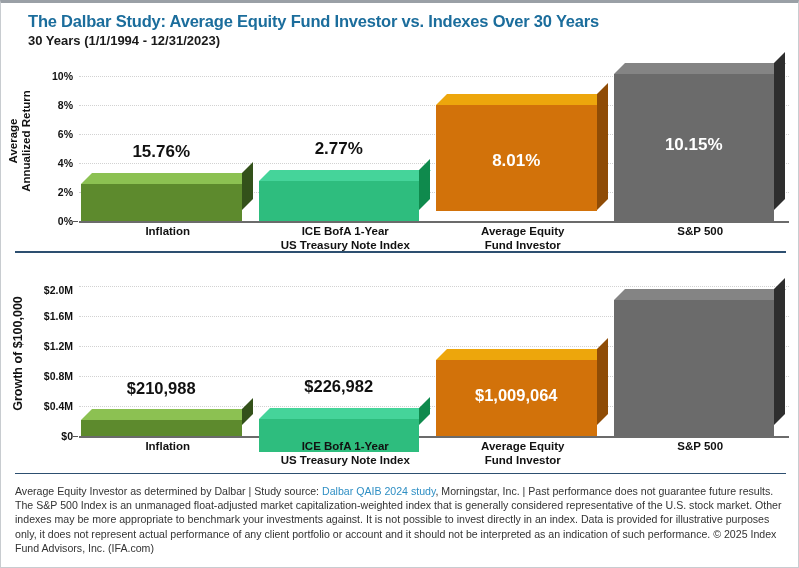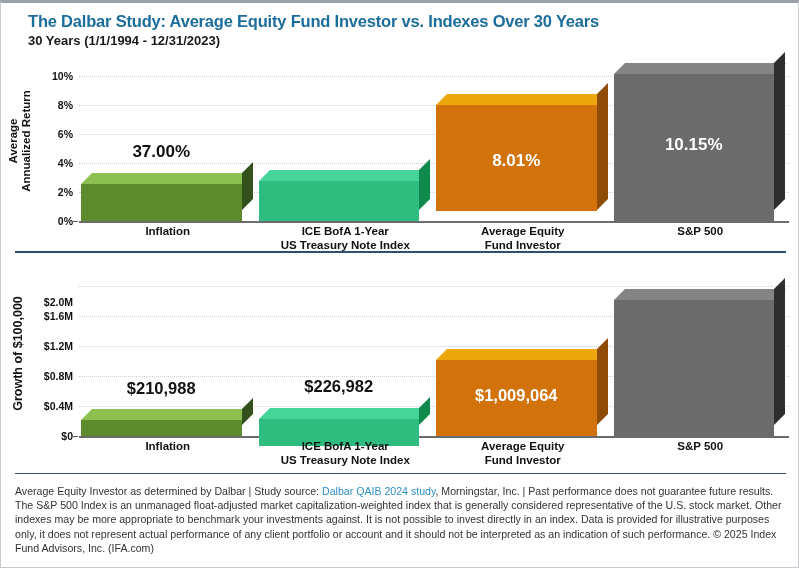--- a/index.html
+++ b/index.html
@@ -155,26 +155,27 @@
         <div class="ylab" style="top: 69px; right: 727px; position: absolute;">6%</div>
         <div class="grid-line" style="left: 78px; width: 710px; top: 40px;"></div>
         <div class="ylab" style="top: 40px; right: 727px; position: absolute;">8%</div>
         <div class="grid-line" style="left: 78px; width: 710px; top: 11px;"></div>
         <div class="ylab" style="top: 11px; right: 727px; position: absolute;">10%</div>
         <div class="axis-base" style="left: 78px; width: 710px; top: 156px;"></div>
         <div class="bar" style="left: 80px; width: 160.5px; height: 36.54px; top: 119.46px; bottom: auto;">
           <div class="front" style="background: rgb(93, 138, 45);"></div>
           <div style="position: absolute; left: 0px; top: -11px; width: 160.5px; height: 11px; background: rgb(140, 193, 82); transform: skewX(-45deg); transform-origin: left bottom;"></div>
           <div style="position: absolute; left: 160.5px; top: -11px; width: 11px; height: 36.54px; background: rgb(51, 81, 26); transform: skewY(-45deg); transform-origin: left top;"></div>
-          <div class="vlabel above" style="font-size: 17px; left: 0px; width: 160.5px; top: -42px;">37.00%</div>
+          <div class="vlabel above" style="font-size: 17px; left: 0px; width: 160.5px; top: -42px;">15.76%</div>
         </div>
         <div class="bar" style="left: 257.5px; width: 160.5px; height: 40.165px; top: 115.835px; bottom: auto;">
           <div class="front" style="background: rgb(46, 189, 126);"></div>
           <div style="position: absolute; left: 0px; top: -11px; width: 160.5px; height: 11px; background: rgb(69, 212, 154); transform: skewX(-45deg); transform-origin: left bottom;"></div>
           <div style="position: absolute; left: 160.5px; top: -11px; width: 11px; height: 40.165px; background: rgb(15, 138, 77); transform: skewY(-45deg); transform-origin: left top;"></div>
+          <div class="vlabel above" style="font-size: 17px; left: 0px; width: 160.5px; top: -42px;">2.77%</div>
         </div>
         <div class="bar" style="left: 435px; width: 160.5px; height: 106px; top: 39.855px; bottom: auto;">
           <div class="front" style="background: rgb(210, 114, 10);"></div>
           <div style="position: absolute; left: 0px; top: -11px; width: 160.5px; height: 11px; background: rgb(237, 166, 12); transform: skewX(-45deg); transform-origin: left bottom;"></div>
           <div style="position: absolute; left: 160.5px; top: -11px; width: 11px; height: 116.145px; background: rgb(143, 76, 6); transform: skewY(-45deg); transform-origin: left top;"></div>
           <div class="vlabel inside" style="font-size: 17px; left: 0px; width: 160.5px; top: 45.8325px;">8.01%</div>
         </div>
         <div class="bar" style="left: 612.5px; width: 160.5px; height: 147.175px; top: 8.825px; bottom: auto;">
           <div class="front" style="background: rgb(107, 107, 107);"></div>
           <div style="position: absolute; left: 0px; top: -11px; width: 160.5px; height: 11px; background: rgb(132, 132, 132); transform: skewX(-45deg); transform-origin: left bottom;"></div>
@@ -211,29 +212,29 @@
         <div class="ytick" style="left: 72px; top: 161px;"></div>
         <div class="grid-line" style="left: 78px; width: 710px; top: 131px;"></div>
         <div class="ylab" style="top: 131px; right: 727px; position: absolute;">$0.4M</div>
         <div class="grid-line" style="left: 78px; width: 710px; top: 101px;"></div>
         <div class="ylab" style="top: 101px; right: 727px; position: absolute;">$0.8M</div>
         <div class="grid-line" style="left: 78px; width: 710px; top: 71px;"></div>
         <div class="ylab" style="top: 71px; right: 727px; position: absolute;">$1.2M</div>
         <div class="grid-line" style="left: 78px; width: 710px; top: 41px;"></div>
         <div class="ylab" style="top: 41px; right: 727px; position: absolute;">$1.6M</div>
         <div class="grid-line" style="left: 78px; width: 710px; top: 11px;"></div>
-        <div class="ylab" style="top: 27px; right: 727px; position: absolute;">$2.0M</div>
+        <div class="ylab" style="top: 15px; right: 727px; position: absolute;">$2.0M</div>
         <div class="axis-base" style="left: 78px; width: 710px; top: 161px;"></div>
         <div class="bar" style="left: 80px; width: 160.5px; height: 15.8241px; top: 145.176px; bottom: auto;">
           <div class="front" style="background: rgb(93, 138, 45);"></div>
           <div style="position: absolute; left: 0px; top: -11px; width: 160.5px; height: 11px; background: rgb(140, 193, 82); transform: skewX(-45deg); transform-origin: left bottom;"></div>
           <div style="position: absolute; left: 160.5px; top: -11px; width: 11px; height: 15.8241px; background: rgb(51, 81, 26); transform: skewY(-45deg); transform-origin: left top;"></div>
           <div class="vlabel above" style="font-size: 16.5px; left: 0px; width: 160.5px; top: -41.5px;">$210,988</div>
         </div>
-        <div class="bar" style="left: 257.5px; width: 160.5px; height: 27px; top: 143.976px; bottom: auto;">
+        <div class="bar" style="left: 257.5px; width: 160.5px; height: 33px; top: 143.976px; bottom: auto;">
           <div class="front" style="background: rgb(46, 189, 126);"></div>
           <div style="position: absolute; left: 0px; top: -11px; width: 160.5px; height: 11px; background: rgb(69, 212, 154); transform: skewX(-45deg); transform-origin: left bottom;"></div>
           <div style="position: absolute; left: 160.5px; top: -11px; width: 11px; height: 17.0236px; background: rgb(15, 138, 77); transform: skewY(-45deg); transform-origin: left top;"></div>
           <div class="vlabel above" style="font-size: 16.5px; left: 0px; width: 160.5px; top: -41.5px;">$226,982</div>
         </div>
         <div class="bar" style="left: 435px; width: 160.5px; height: 75.6798px; top: 85.3202px; bottom: auto;">
           <div class="front" style="background: rgb(210, 114, 10);"></div>
           <div style="position: absolute; left: 0px; top: -11px; width: 160.5px; height: 11px; background: rgb(237, 166, 12); transform: skewX(-45deg); transform-origin: left bottom;"></div>
           <div style="position: absolute; left: 160.5px; top: -11px; width: 11px; height: 75.6798px; background: rgb(143, 76, 6); transform: skewY(-45deg); transform-origin: left top;"></div>
           <div class="vlabel inside" style="font-size: 16.5px; left: 0px; width: 160.5px; top: 25.9599px;">$1,009,064</div>

